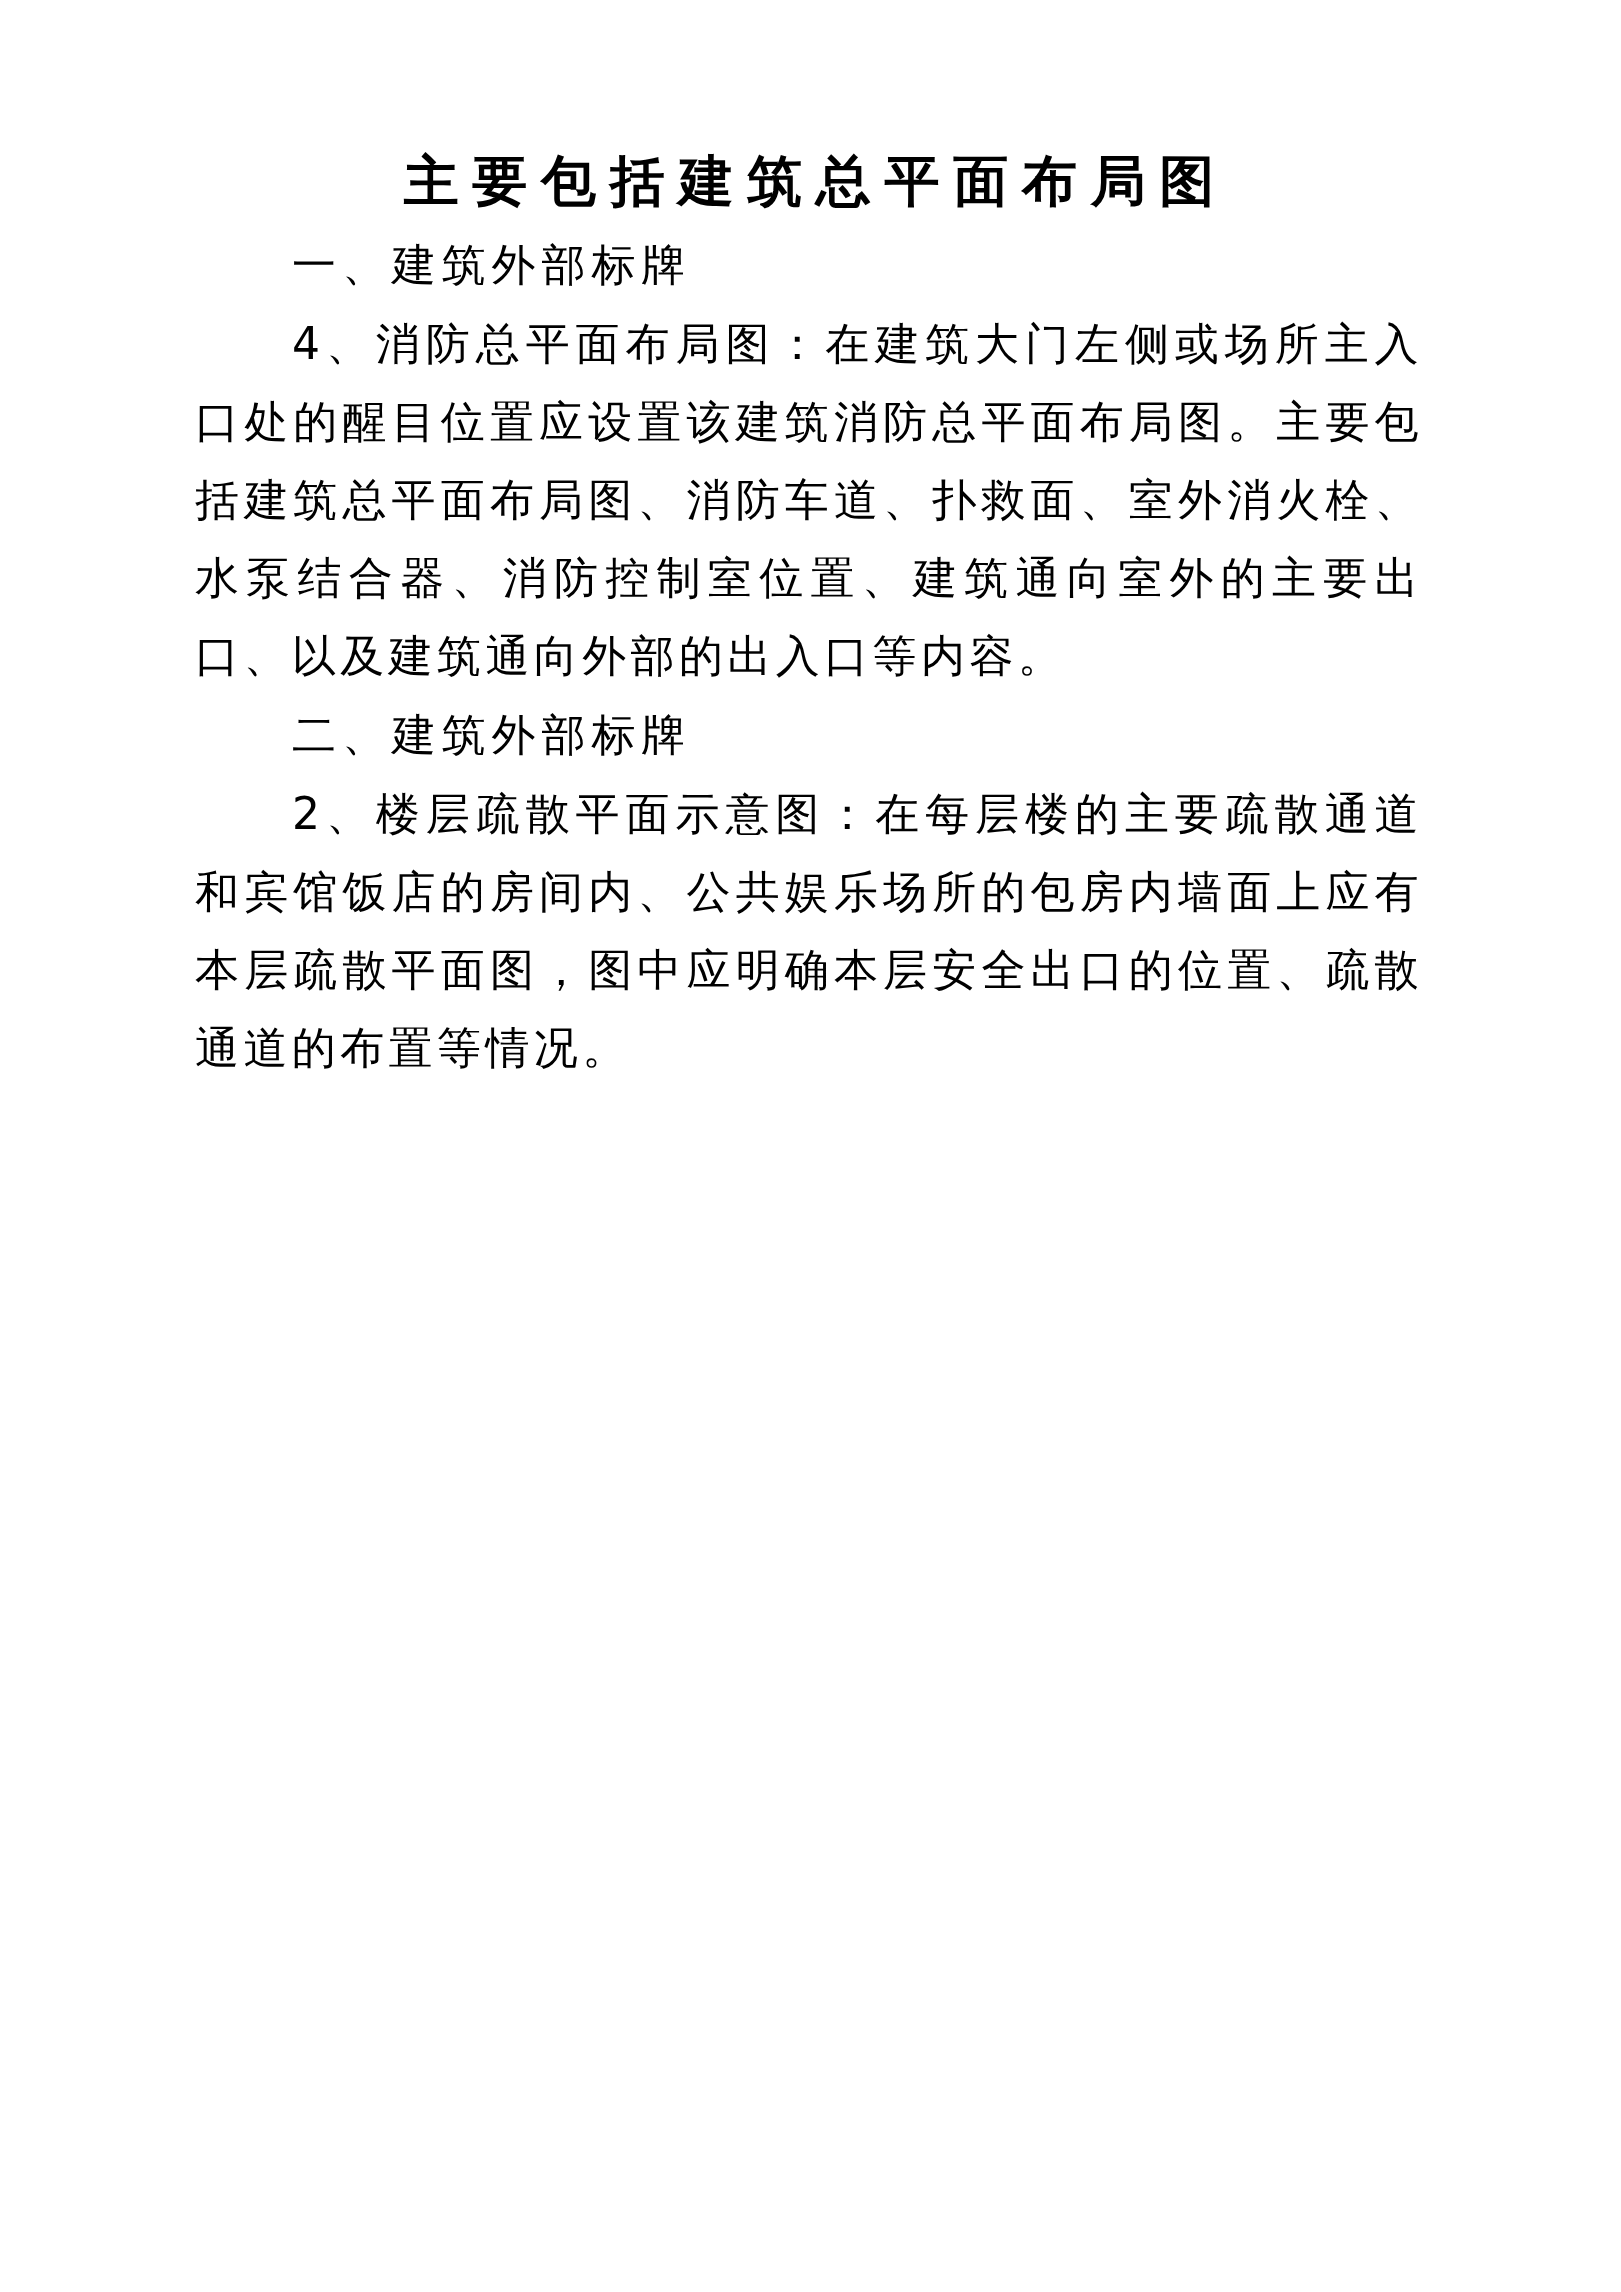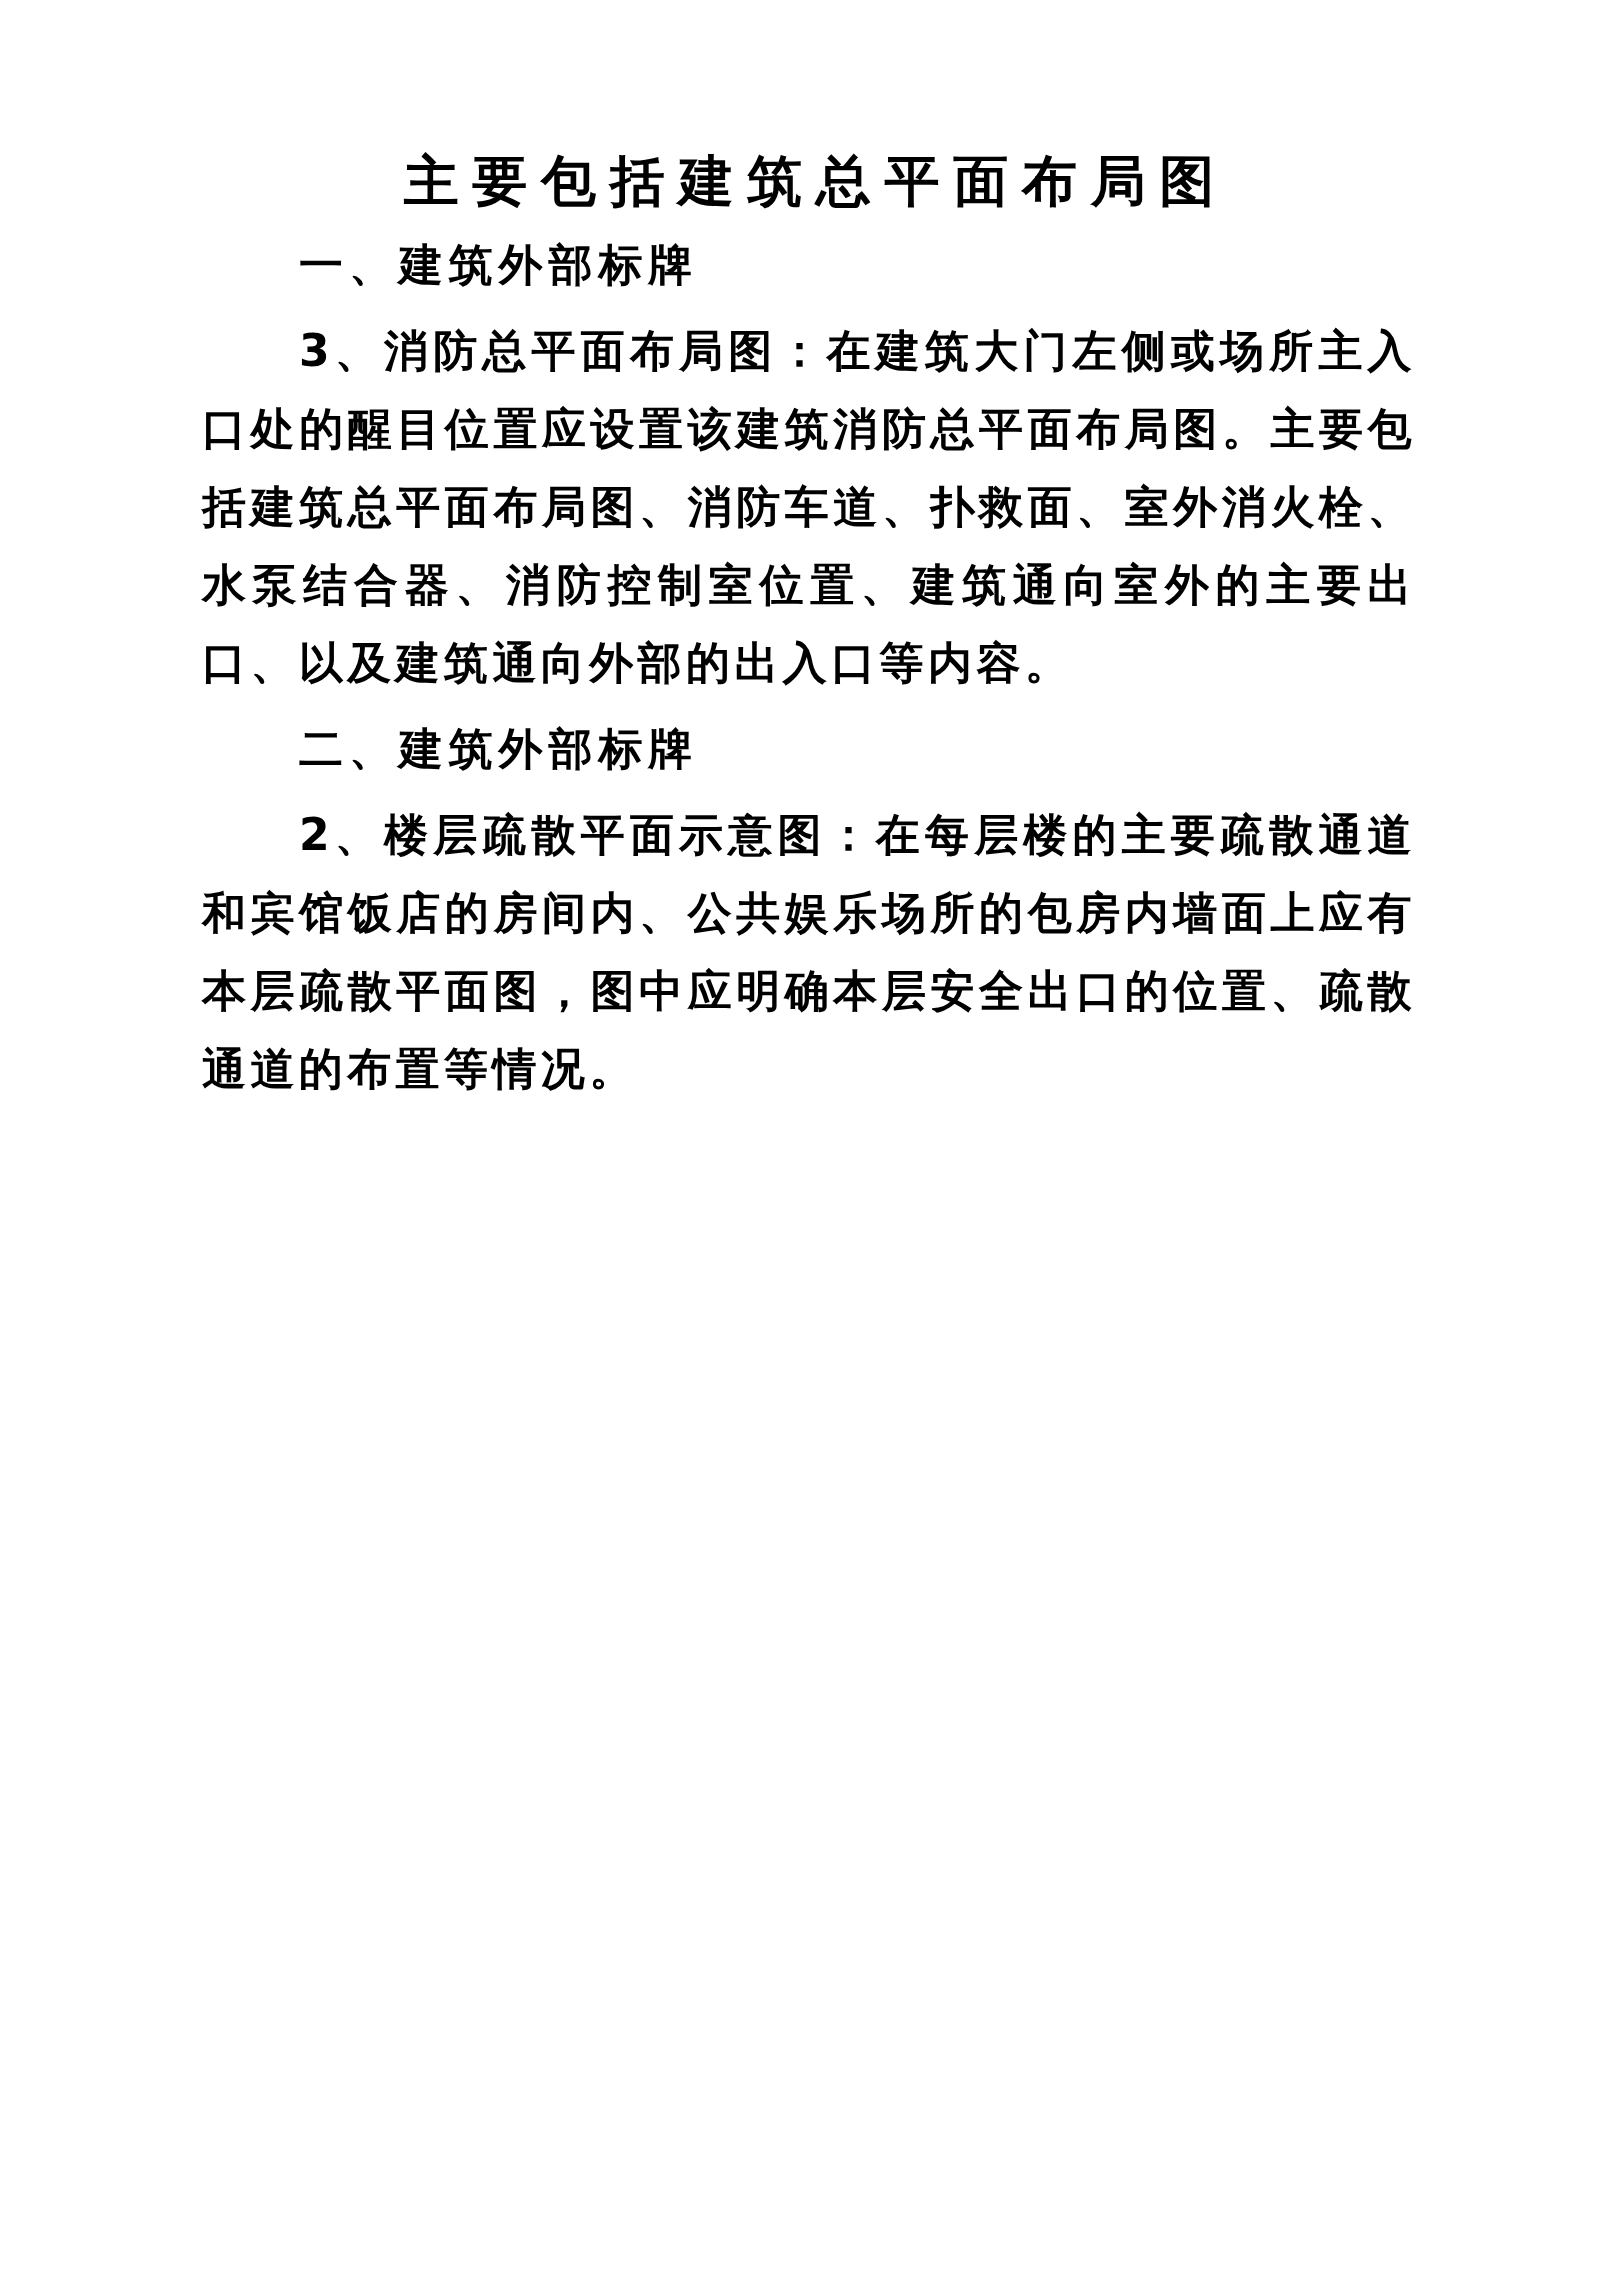--- a/index.html
+++ b/index.html
@@ -35,46 +35,45 @@
     letter-spacing: 13.7px;
     text-indent: 13.7px;
     margin: 0 0 9.8px 0;
     white-space: nowrap;
     font-family: "DejaVu Sans", "Liberation Sans", sans-serif;
   }
   .para {
     font-size: 44px;
     line-height: 78px;
     letter-spacing: 4.4px;
-    margin: 8px;
+    margin: 1px;
     text-align: justify;
     text-justify: inter-character;
     word-break: break-all;
     font-family: "DejaVu Sans", "Liberation Sans", sans-serif;
-    font-weight: bold;
   }
   .para.indent {
     text-indent: 97px;
   }
   .para.heading-sub {
     text-indent: 97px;
     letter-spacing: 5.9px;
   }
 </style>
 </head>
 <body>
 
 <div class="page">
   <div class="page-body">
 
     <h1 class="doc-title">主要包括建筑总平面布局图</h1>
 
     <p class="para heading-sub">一、建筑外部标牌</p>
 
-    <p class="para indent">3、消防总平面布局图：在建筑大门左侧或场所主入口处的醒目位置应设置该建筑消防总平面布局图。主要包括建筑总平面布局图、消防车道、扑救面、室外消火栓、水泵结合器、消防控制室位置、建筑通向室外的主要出口、以及建筑通向外部的出入口等内容。</p>
+    <p class="para indent">4、消防总平面布局图：在建筑大门左侧或场所主入口处的醒目位置应设置该建筑消防总平面布局图。主要包括建筑总平面布局图、消防车道、扑救面、室外消火栓、水泵结合器、消防控制室位置、建筑通向室外的主要出口、以及建筑通向外部的出入口等内容。</p>
 
 
 
     <p class="para heading-sub">二、建筑外部标牌</p>
 
 
     <p class="para indent">2、楼层疏散平面示意图：在每层楼的主要疏散通道和宾馆饭店的房间内、公共娱乐场所的包房内墙面上应有本层疏散平面图，图中应明确本层安全出口的位置、疏散通道的布置等情况。</p>
 
   </div>
 </div>

